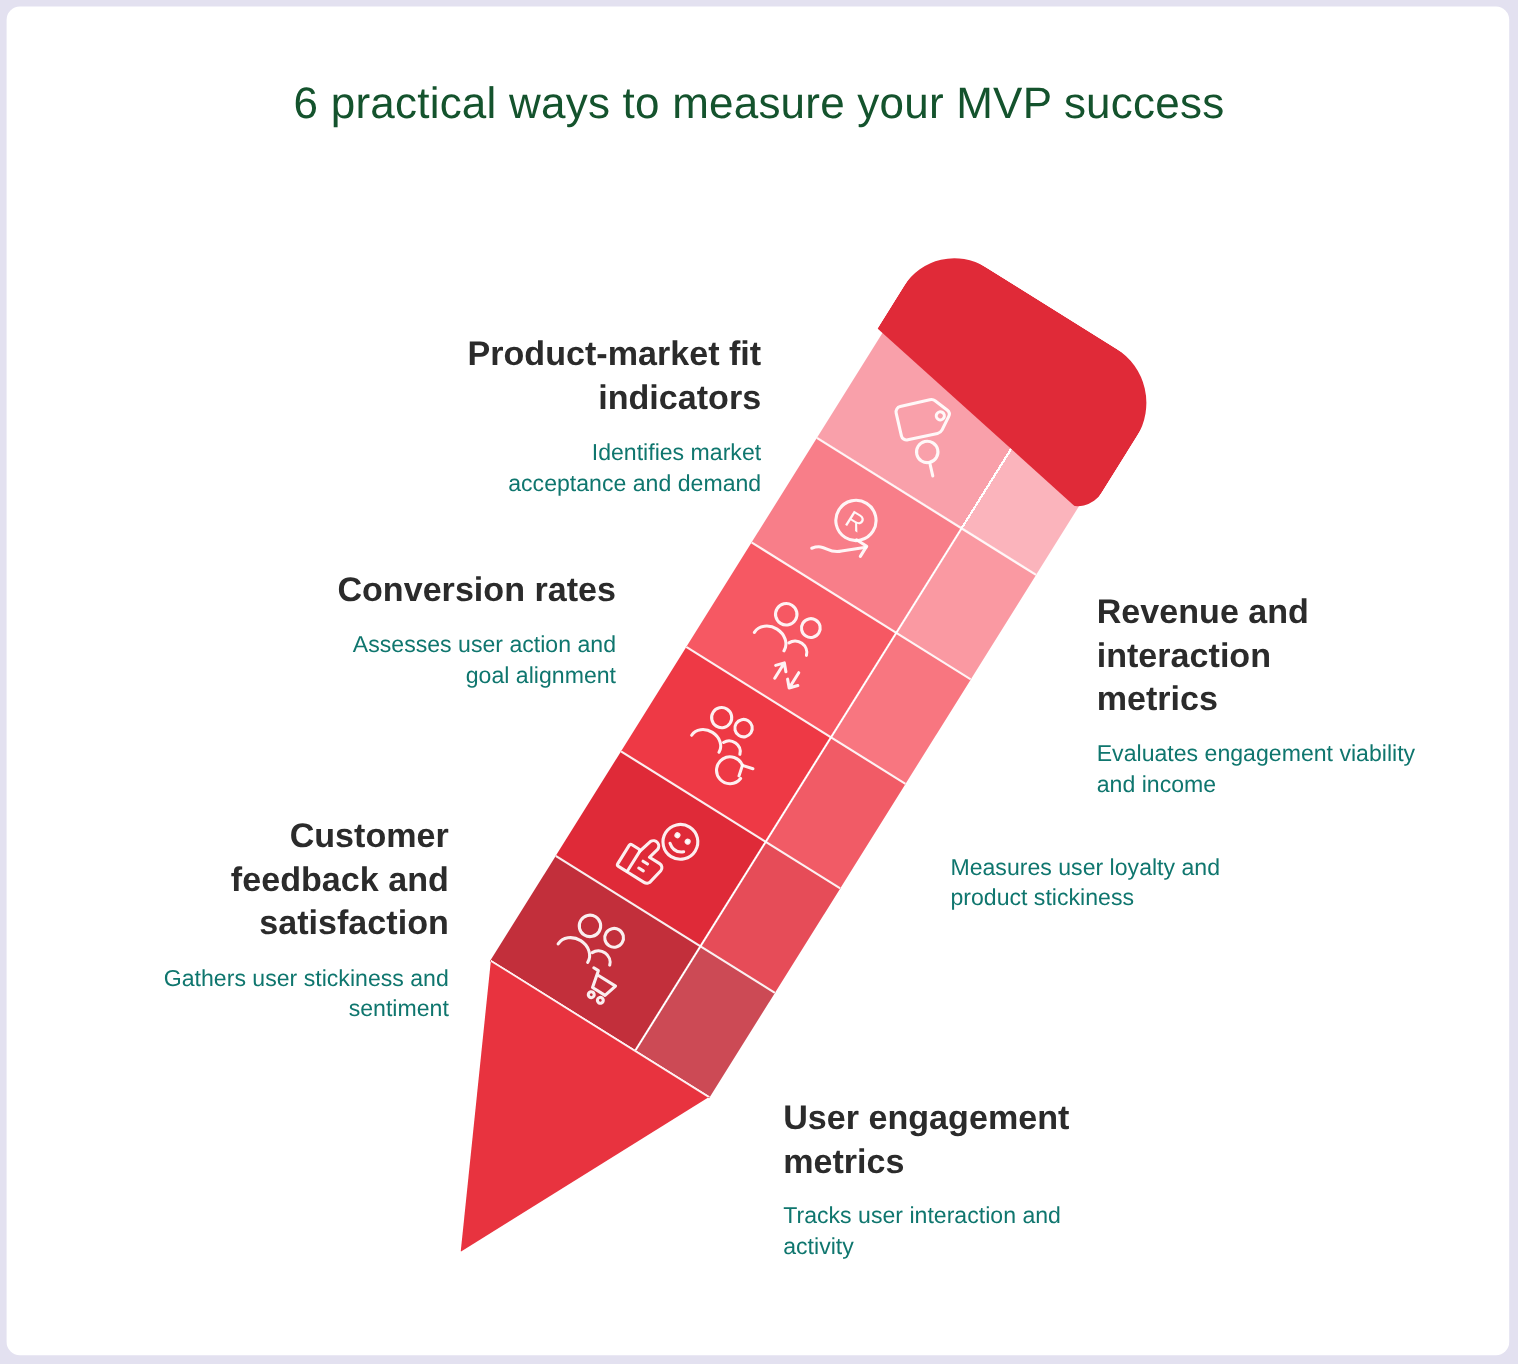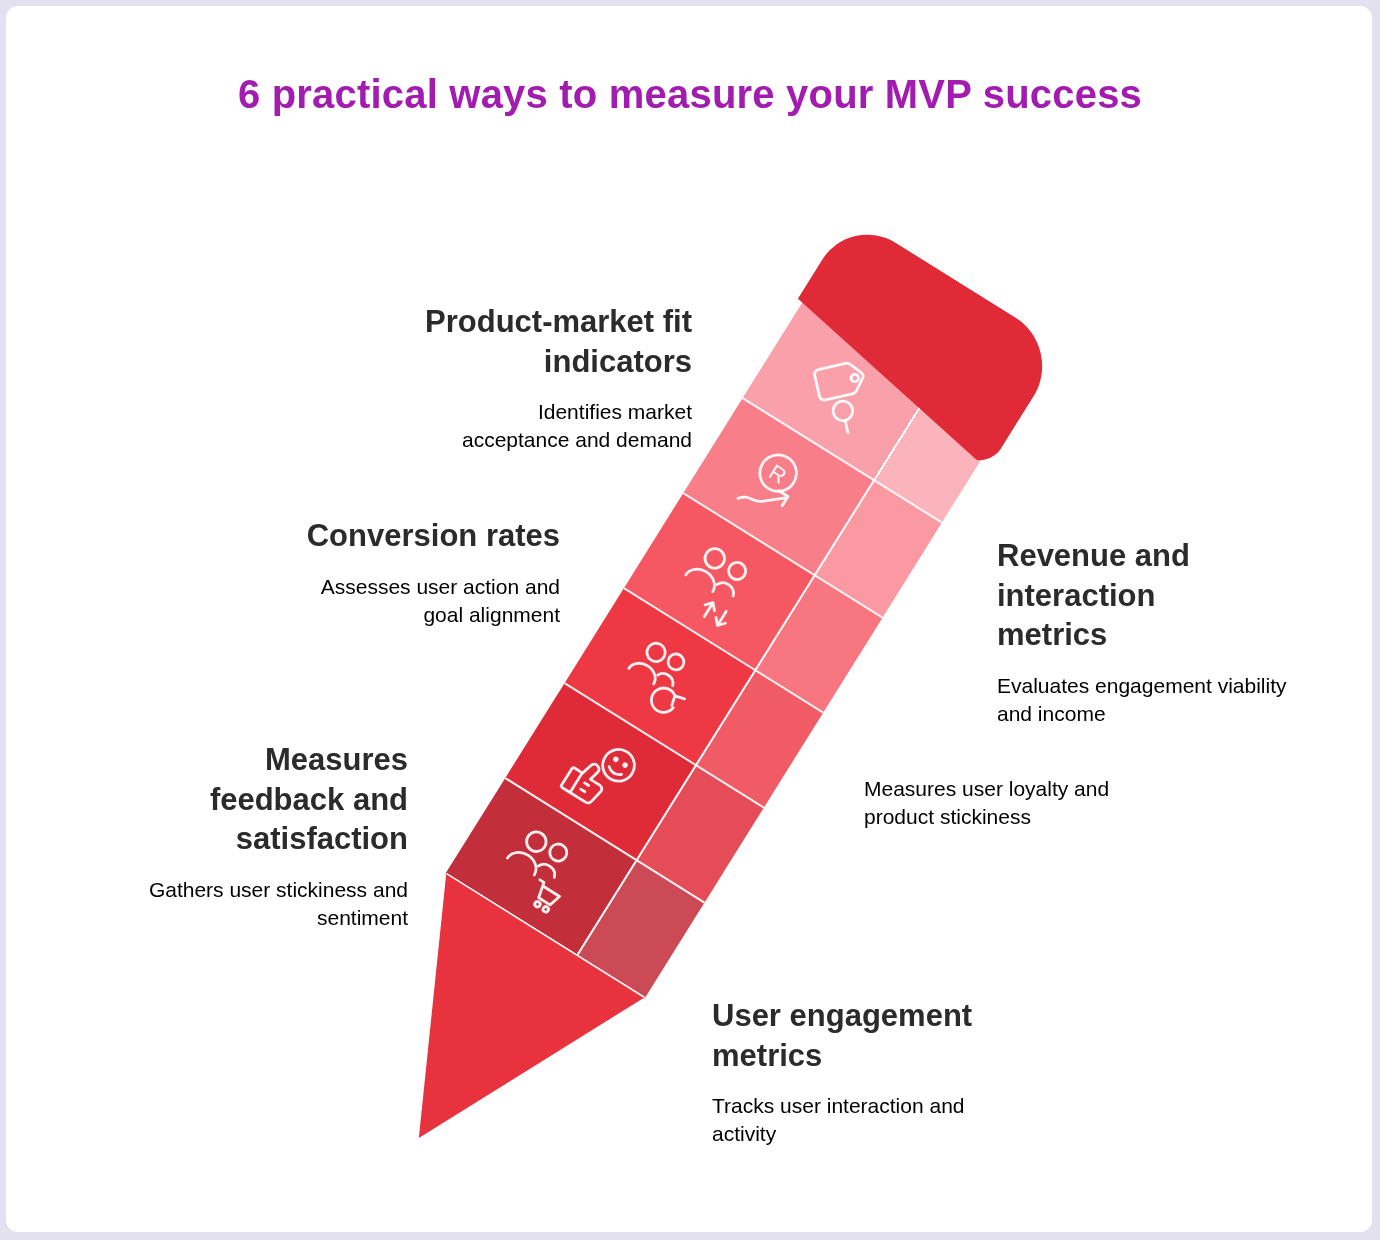--- a/index.html
+++ b/index.html
@@ -12,21 +12,21 @@
   }
   .card{
     position:absolute;left:6px;top:6px;right:8px;bottom:8px;
     background:#ffffff;border-radius:12px;
   }
   .canvas{position:absolute;inset:0;}
 
   .title{
     position:absolute;left:0;right:0;top:72px;
     text-align:center;
-    font-size:40px;font-weight:700;color:#a21caf;
+    font-size:40px;font-weight:400;color:#14532d;
     letter-spacing:.2px;margin:0;
   }
 
   
   .pencil{
     position:absolute;left:570px;top:203px;width:235px;height:1010px;
     transform:rotate(32deg);
   }
   .eraser{
     position:absolute;top:0;left:-6px;right:-11px;height:144px;
@@ -61,21 +61,21 @@
     position:absolute;left:37px;top:50%;transform:translateY(-50%);
     width:78px;height:78px;
   }
   .ico{stroke:#fff;stroke-opacity:.92;stroke-width:2.3;fill:none;
        stroke-linecap:round;stroke-linejoin:round;}
   .ico text{fill:#fff;fill-opacity:.95;stroke:none;font-family:"Liberation Sans",sans-serif;}
 
   
   .label{position:absolute;}
   .label .h{font-size:31px;line-height:1.28;font-weight:600;color:#2b2b2b;}
-  .label .s{font-size:21px;line-height:1.33;font-weight:400;color:#000000;margin-top:17px;}
+  .label .s{font-size:21px;line-height:1.33;font-weight:400;color:#0f766e;margin-top:17px;}
   .label.ra{text-align:right;}
   .label.ra .h,.label.ra .s{margin-left:auto;}
 
   .l1{top:290px;right:688px;width:310px;margin-top:12px;}
   .l1 .h{max-width:300px;} .l1 .s{max-width:238px;}
   .l2{top:516px;right:820px;width:300px;}
   .l2 .h{max-width:300px;} .l2 .s{max-width:268px;}
   .l3{top:740px;right:972px;width:270px;}
   .l3 .h{max-width:235px;} .l3 .s{max-width:270px;}
   .l4{top:536px;left:997px;width:320px;}
@@ -180,21 +180,21 @@
     <div class="h">Product-market fit indicators</div>
     <div class="s">Identifies market acceptance and demand</div>
   </div>
 
   <div class="label l2 ra">
     <div class="h">Conversion rates</div>
     <div class="s">Assesses user action and goal alignment</div>
   </div>
 
   <div class="label l3 ra">
-    <div class="h">Measures feedback and satisfaction</div>
+    <div class="h">Customer feedback and satisfaction</div>
     <div class="s">Gathers user stickiness and sentiment</div>
   </div>
 
   <div class="label l4">
     <div class="h">Revenue and interaction metrics</div>
     <div class="s">Evaluates engagement viability and income</div>
   </div>
 
   <div class="label l5">
     <div class="s">Measures user loyalty and product stickiness</div>

